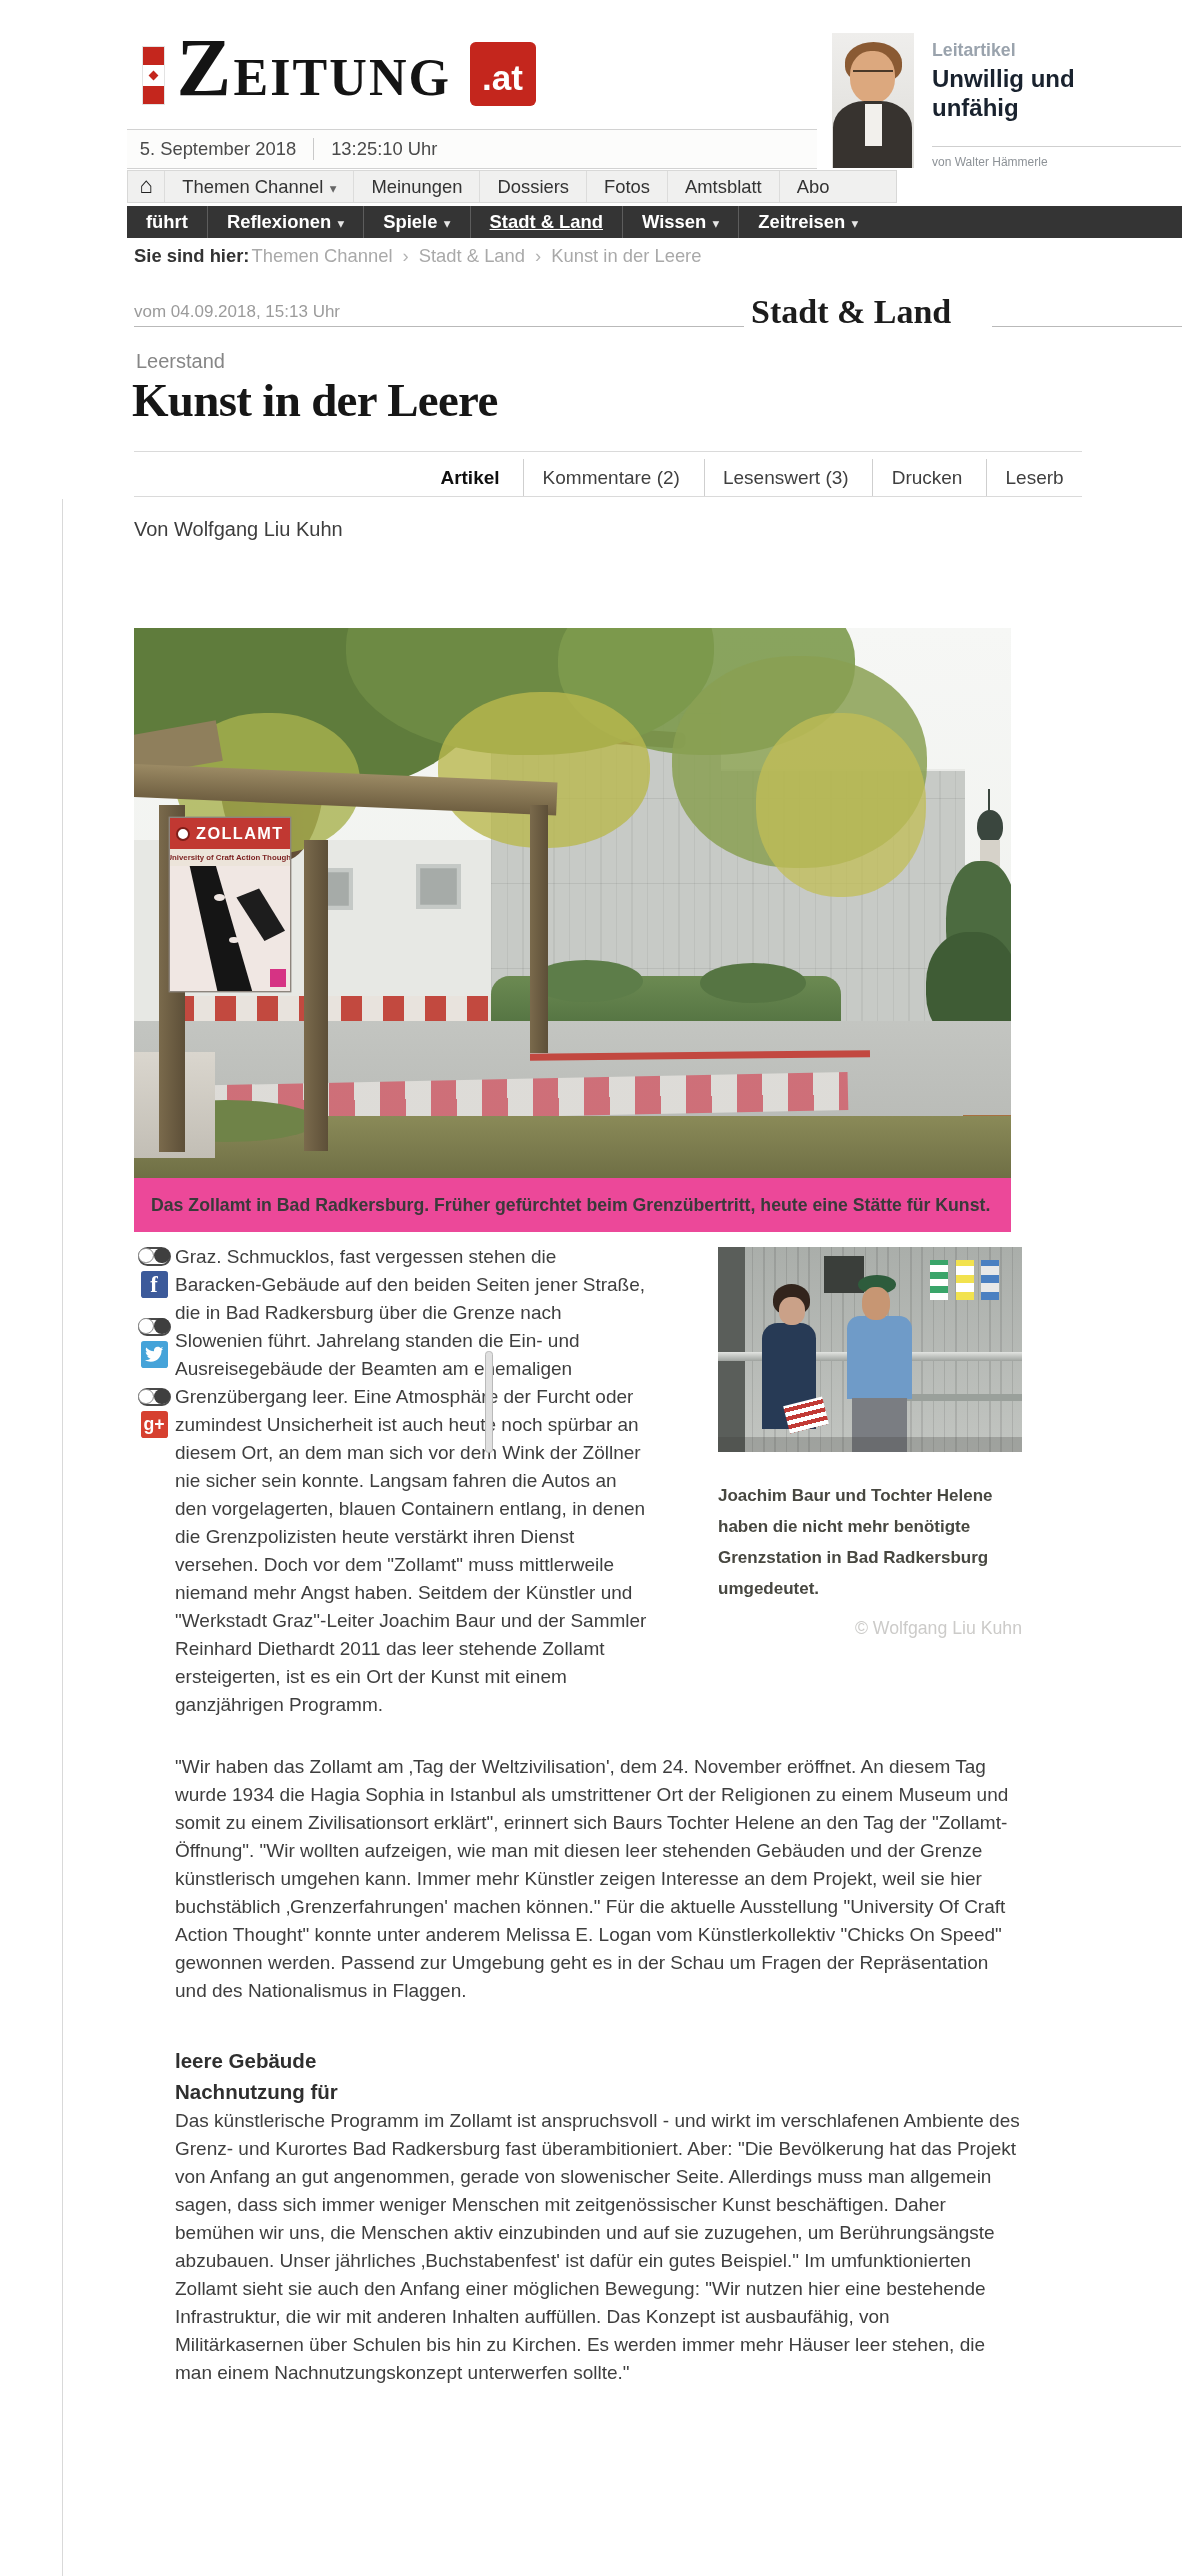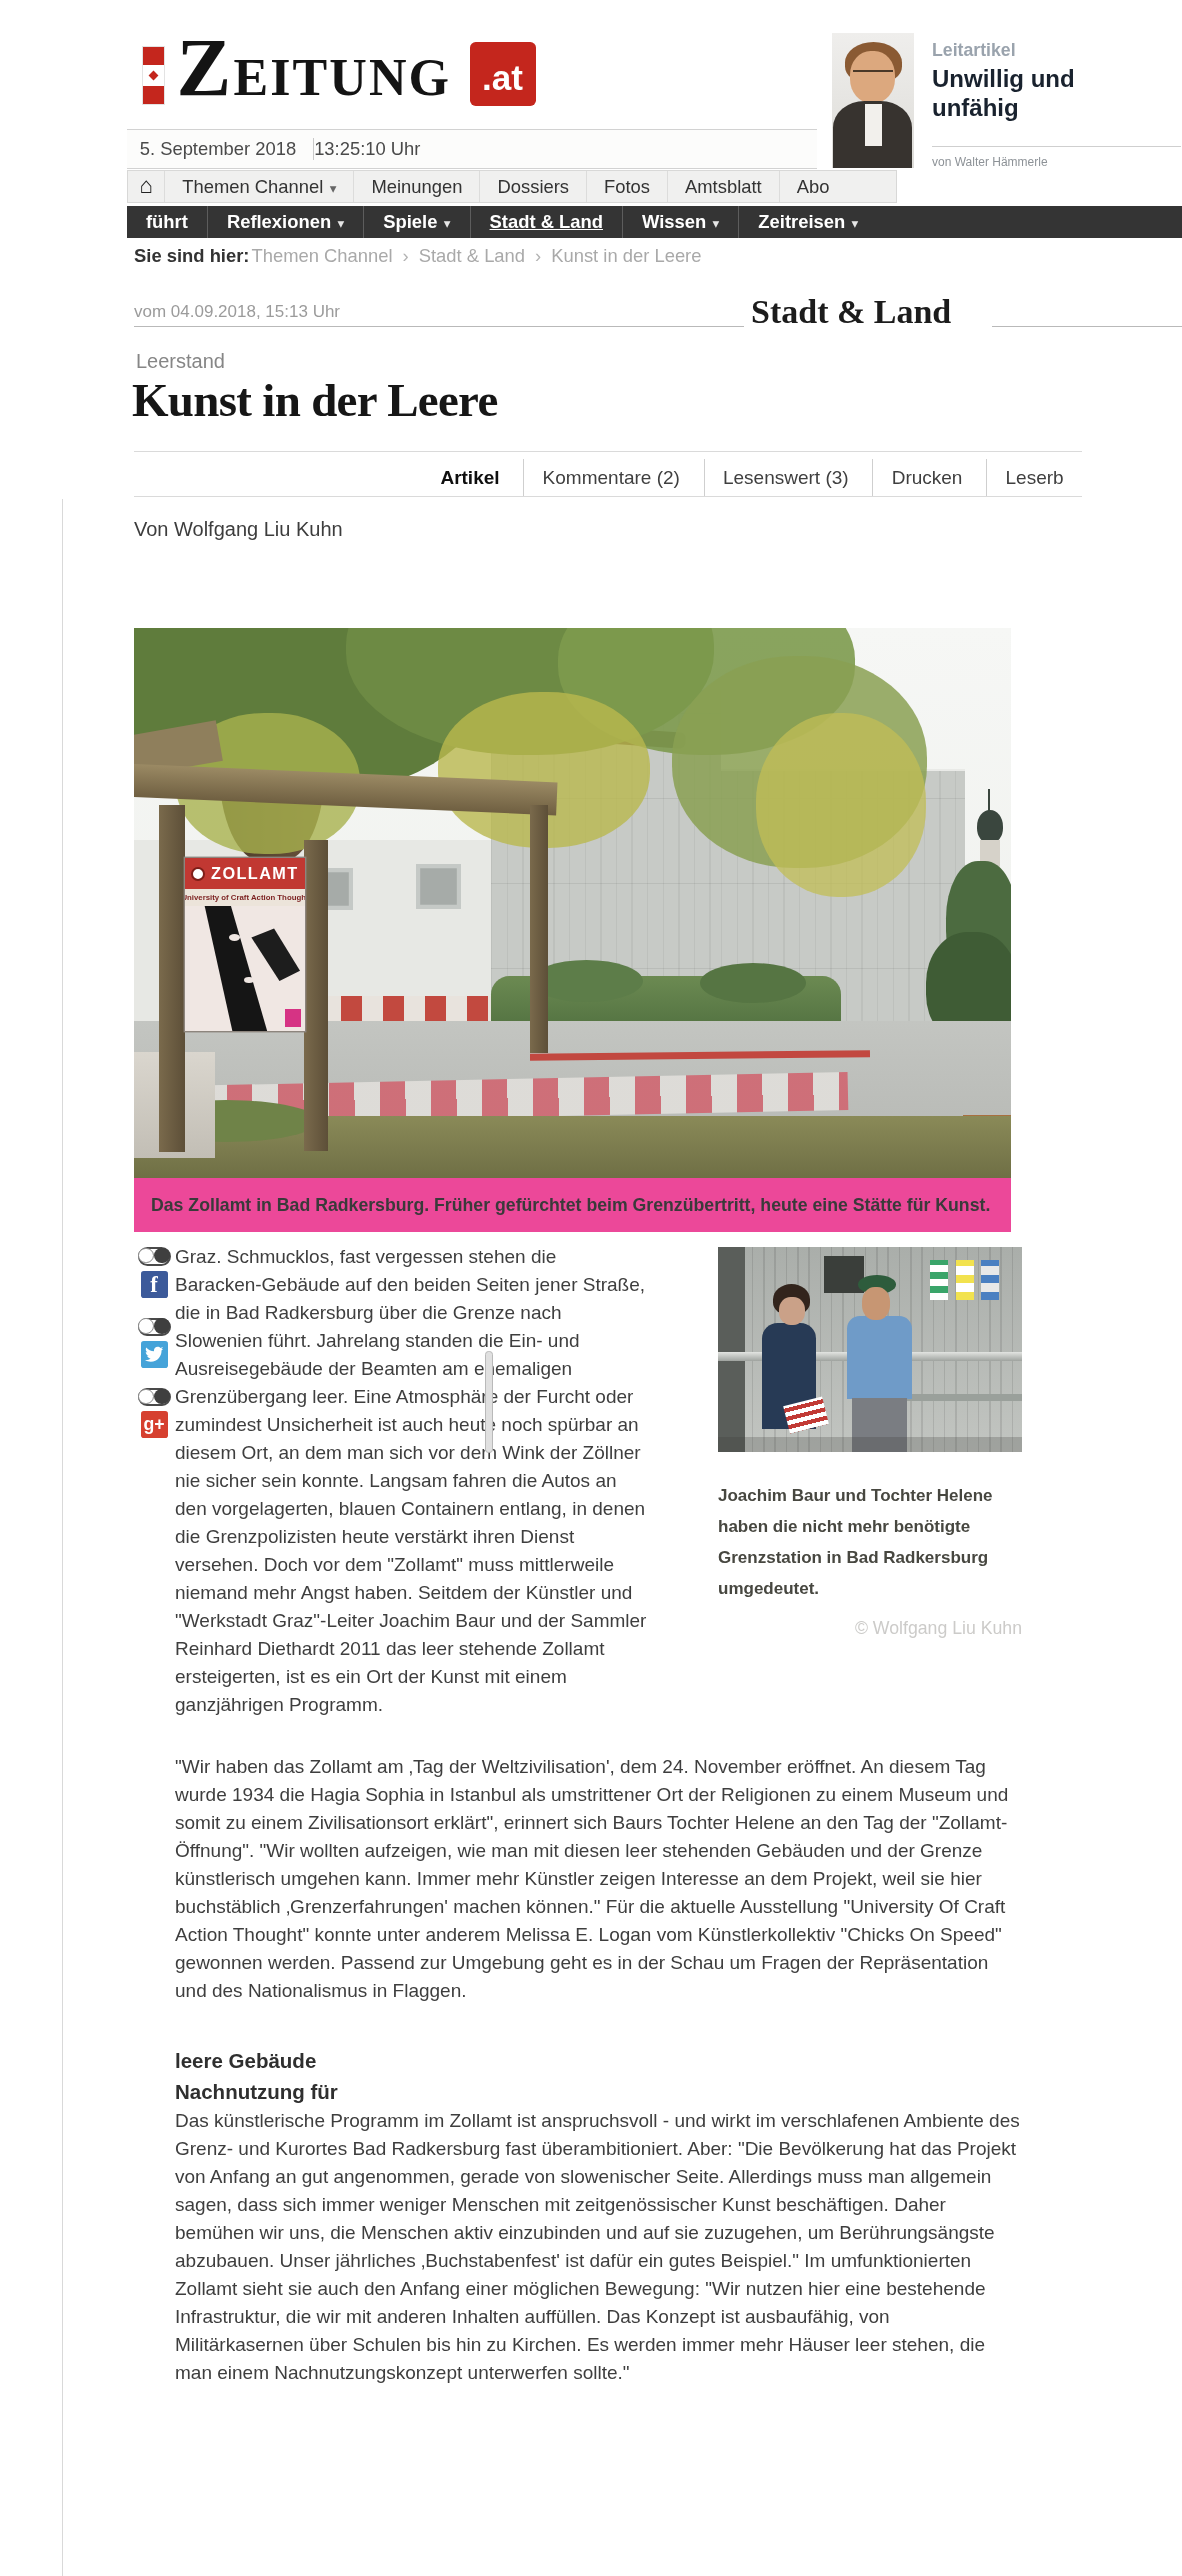--- a/index.html
+++ b/index.html
@@ -31,21 +31,21 @@
   .tp-suit{position:absolute;left:1.4px;top:68px;width:79px;height:67px;background:#37332f;border-radius:40% 40% 0 0;}
   .tp-shirt{position:absolute;left:33px;top:71px;width:17px;height:42px;background:#f2f0ec;}
   .teaser-kicker{position:absolute;left:100px;top:7px;font-size:17.7px;font-weight:700;color:#9aa3ad;}
   .teaser-title{position:absolute;left:100px;top:31px;width:212px;font-size:24px;line-height:29px;font-weight:700;color:#19222e;}
   .teaser-rule{position:absolute;left:100px;top:113px;width:249px;border-top:0.7px solid #cfcfcf;}
   .teaser-byline{position:absolute;left:100px;top:122px;font-size:12px;color:#8d9297;}
 
   
   .datebar{left:127px;top:129px;width:690px;height:40px;background:#fcfcfb;border-top:0.7px solid #d2d2d2;border-bottom:0.7px solid #d2d2d2;
            display:flex;align-items:center;font-size:18.4px;color:#4a4a4a;box-sizing:border-box;padding-left:12.7px;}
-  .datebar .time{border-left:0.7px solid #c9c9c9;margin-left:17px;text-align:center;}
+  .datebar .time{border-left:0.7px solid #c9c9c9;margin-left:17px;padding-left:17px;text-align:center;}
 
   
   .nav1{left:127px;top:170px;width:770px;height:33px;background:#f0f0ef;border:0.7px solid #d8d8d7;box-sizing:border-box;
         display:flex;align-items:stretch;font-size:18.4px;color:#333;}
   .nav1 .it{display:flex;align-items:center;padding:0 17px;border-left:0.7px solid #dcdcdb;cursor:pointer;white-space:nowrap;}
   .nav1 .it:first-child{border-left:none;padding:0 11.3px;}
   .home-glyph{font-size:22.6px;font-weight:700;color:#222;line-height:1;}
   .dd{display:inline-block;margin-left:6.4px;}
   .nav1 .dd::after{content:"▾";font-size:13.4px;color:#666;}
 
@@ -114,21 +114,21 @@
   .h-panel{left:0;top:424px;width:81px;height:106px;background:linear-gradient(#dad6ce,#c2beb5);}
   .h-beam{left:-8.5px;top:145px;width:431px;height:33px;transform:rotate(2.5deg);
           background:linear-gradient(#9b8a64,#6f5f41);}
   .h-beam2{left:-5.7px;top:100px;width:92px;height:41px;transform:rotate(-10deg);background:#8f7f5c;}
   .h-post{background:linear-gradient(90deg,#7a6a4c,#5d4f38);}
   .h-canopy{border-radius:48%;}
   .h-trunk{left:85px;top:0;width:106px;height:233px;background:linear-gradient(90deg,#4b3a2a,#6b543c);border-radius:0 0 40% 40%;}
   .h-branch{background:#5a4632;border-radius:5.7px;}
 
   
-  .h-poster{left:51px;top:190px;width:120px;height:173px;background:#f0e7e3;box-shadow:0 0 0 1.4px #8d857d;margin-top:40px;}
+  .h-poster{left:36px;top:190px;width:120px;height:173px;background:#f0e7e3;box-shadow:0 0 0 1.4px #8d857d;}
   .hp-banner{left:0;top:0;width:120px;height:31px;background:#c13832;display:flex;align-items:center;justify-content:center;gap:5.7px;}
   .hp-emblem{position:static !important;width:14px;height:14px;background:#fff;border-radius:50%;border:2.8px solid #7e1d18;box-sizing:border-box;}
   .hp-title{position:static !important;color:#fff;font-weight:700;font-size:16.3px;letter-spacing:1.4px;}
   .hp-sub{left:0;top:31px;width:120px;height:17px;background:#ece4da;color:#7b1f1f;font-weight:700;font-size:7.8px;
           display:flex;align-items:center;justify-content:center;white-space:nowrap;overflow:hidden;}
   .hp-art1{left:14px;top:48px;width:71px;height:125px;background:#151515;clip-path:polygon(8% 0,45% 0,96% 100%,47% 100%);}
   .hp-art2{left:61px;top:68px;width:54px;height:64px;background:#1d1d1d;clip-path:polygon(10% 18%,52% 4%,100% 70%,62% 86%);}
   .hp-dot1{left:44px;top:76px;width:11.3px;height:7px;background:#efe6e2;border-radius:50%;}
   .hp-dot2{left:59px;top:119px;width:10px;height:6.4px;background:#efe6e2;border-radius:50%;}
   .hp-pink{left:100px;top:151px;width:15.6px;height:18.4px;background:#d63384;}

